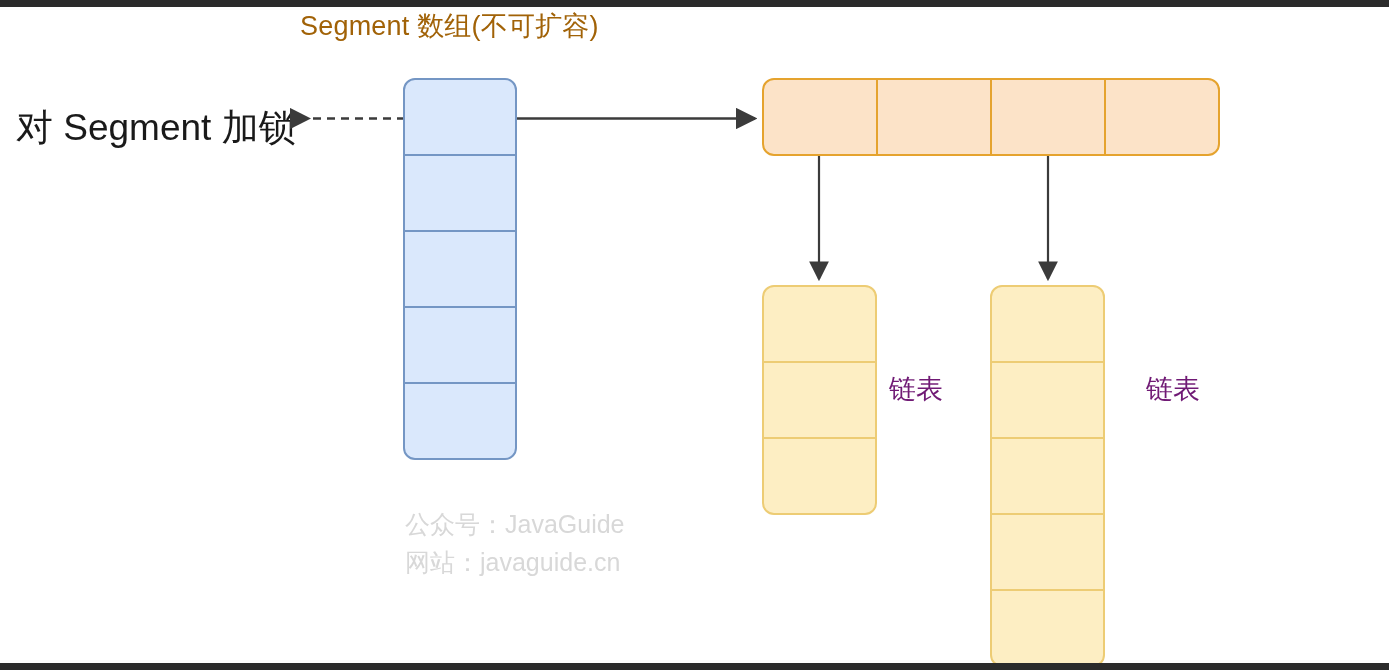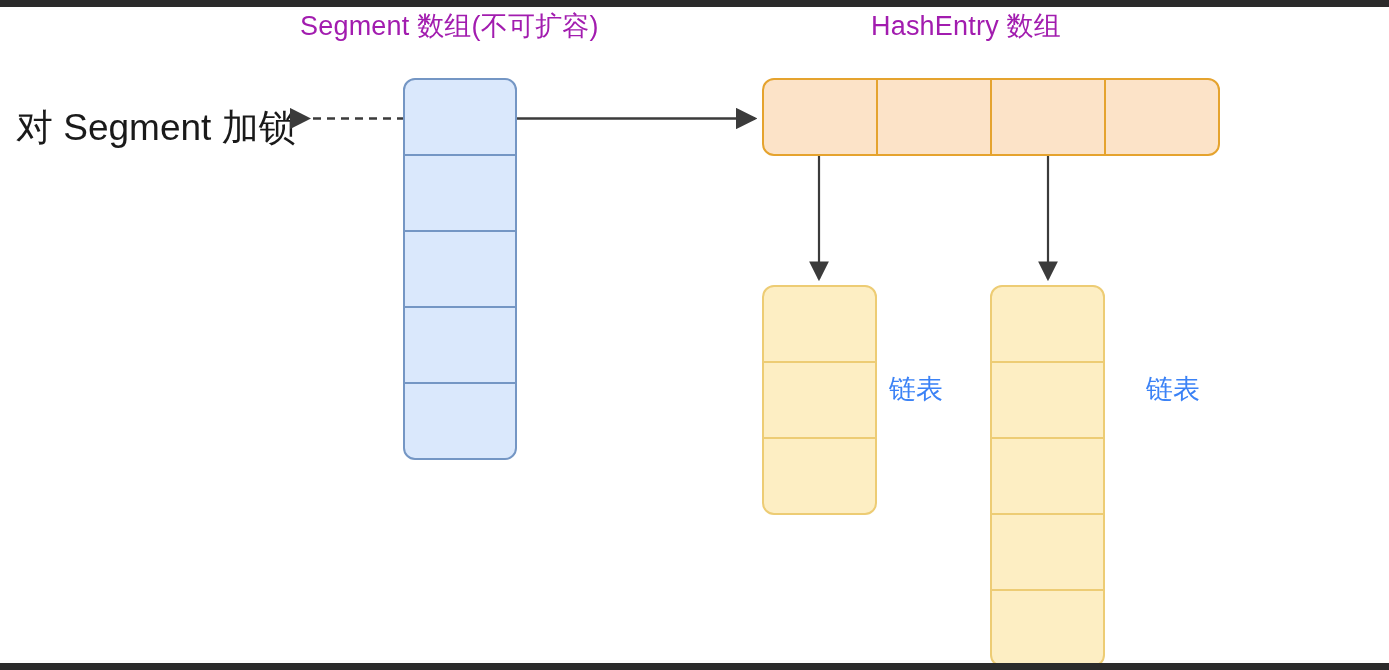--- a/index.html
+++ b/index.html
@@ -23,39 +23,39 @@
     width: 1389px;
     height: 7px;
     background: #2b2b2b;
   }
   .edge-bar.top { top: 0; }
   .edge-bar.bottom { bottom: 0; }
 
   .title {
     position: absolute;
     font-size: 27px;
-    color: #a21caf;
+    color: #a16207;
     white-space: nowrap;
     letter-spacing: 0.2px;
   }
   #title-segment { left: 300px; top: 8px; }
   #title-hashentry { left: 871px; top: 8px; }
 
   .side-label {
     position: absolute;
     font-size: 37px;
     color: #1a1a1a;
     white-space: nowrap;
   }
   #label-lock { left: 16px; top: 103px; }
 
   .list-label {
     position: absolute;
     font-size: 27px;
-    color: #3b82f6;
+    color: #701a75;
     white-space: nowrap;
     font-family: Liberation Mono, monospace;
   }
   #label-chain-1 { left: 889px; top: 371px; }
   #label-chain-2 { left: 1146px; top: 371px; }
 
   
   .array {
     position: absolute;
     box-sizing: border-box;
@@ -135,21 +135,20 @@
   #watermark div { color: #d8d8d8; }
 </style>
 </head>
 <body>
 
 <div id="canvas">
 
   <div class="edge-bar top"></div>
 
   <div class="title" id="title-segment">Segment 数组(不可扩容)</div>
-  <div class="title" id="title-hashentry">HashEntry 数组</div>
 
   <div class="side-label" id="label-lock">对 Segment 加锁</div>
 
   <svg class="arrow-svg" id="arrow-lock-svg" viewBox="0 0 130 30">
     <defs>
       <marker id="arrowhead-left" markerWidth="9" markerHeight="9" refX="8" refY="4.5" orient="auto" markerUnits="strokeWidth">
         <path d="M9,0 L0,4.5 L9,9 Z" fill="#3b3b3b"></path>
       </marker>
     </defs>
     <line x1="125" y1="14.5" x2="12" y2="14.5" stroke="#3b3b3b" stroke-width="2.4" stroke-dasharray="8,6" marker-end="url(#arrowhead-left)"></line>
@@ -208,16 +207,20 @@
   <div class="array vertical linked-list" id="linked-list-2">
     <div class="cell"></div>
     <div class="cell"></div>
     <div class="cell"></div>
     <div class="cell"></div>
     <div class="cell"></div>
   </div>
 
   <div class="list-label" id="label-chain-2">链表</div>
 
+  <div id="watermark">
+    <div>公众号：JavaGuide</div>
+    <div>网站：javaguide.cn</div>
+  </div>
 
   <div class="edge-bar bottom"></div>
 
 </div>
 
 </body></html>

